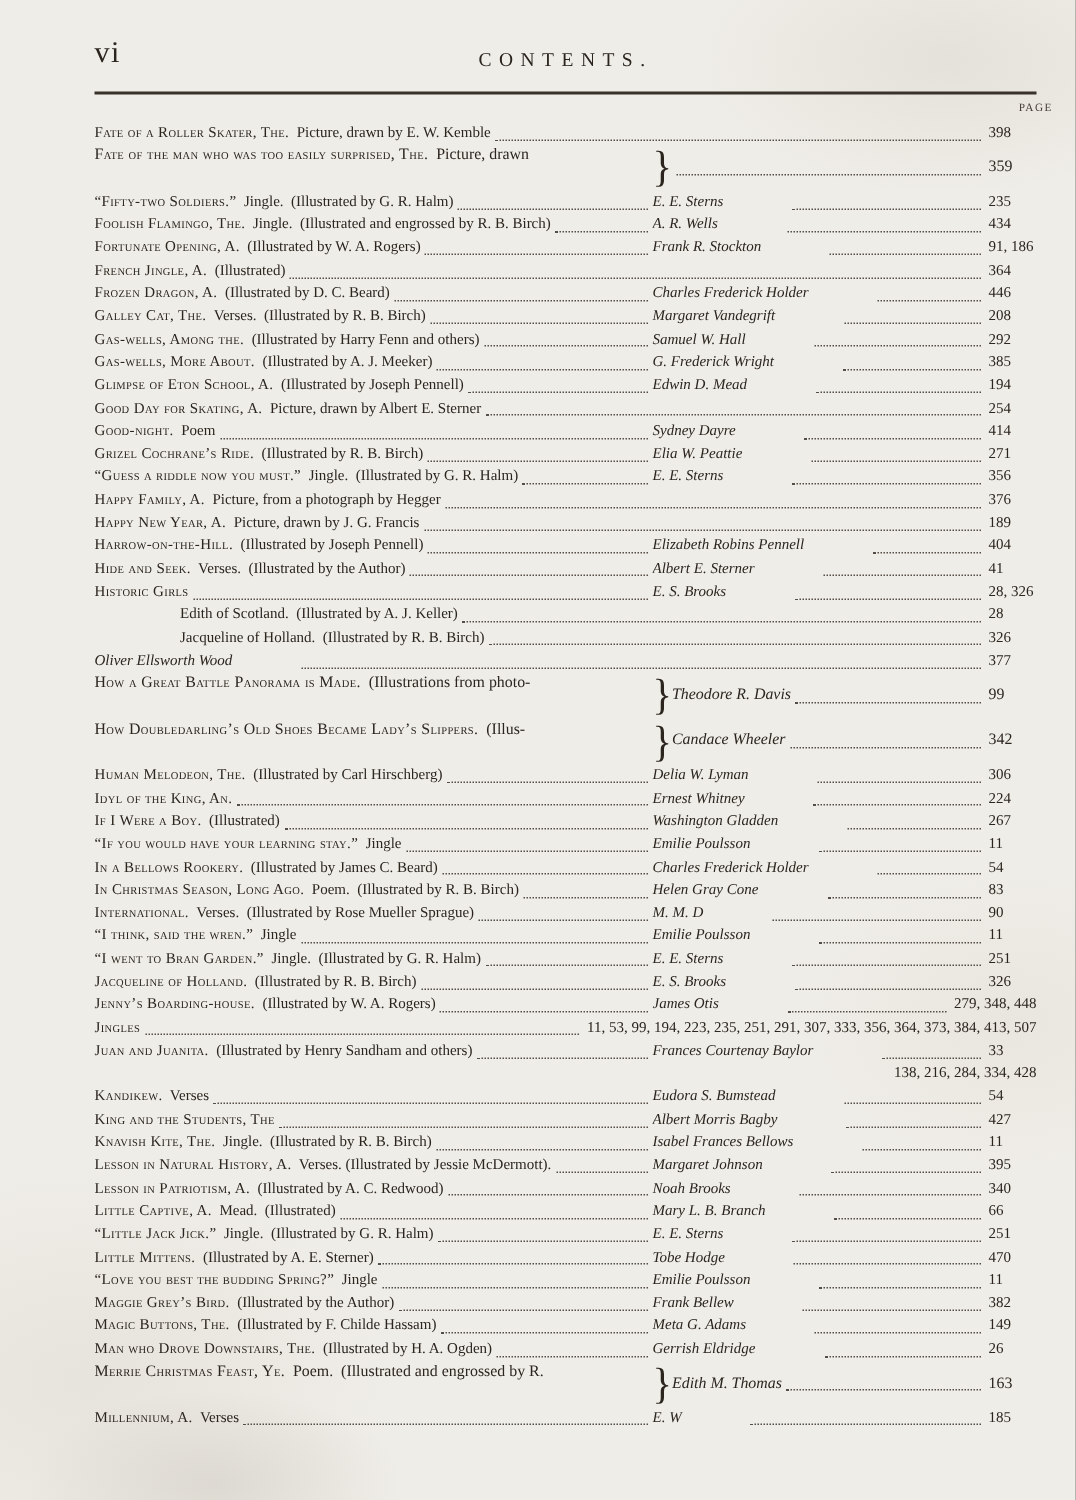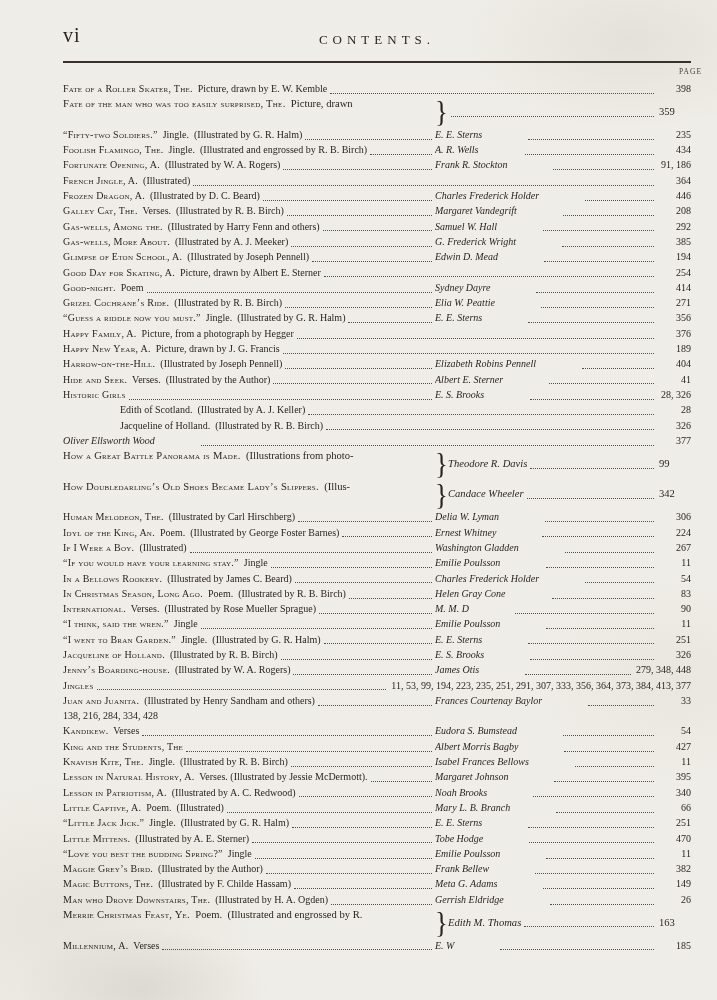--- a/index.html
+++ b/index.html
@@ -22,27 +22,27 @@
   .rule{position:absolute;left:63px;top:61px;width:628px;height:2px;background:#39322a;}
   .pagelab{position:absolute;left:74px;top:67px;width:628px;text-align:right;
            font-size:7.5px;letter-spacing:1px;color:#453f37;}
   .toc{position:absolute;left:63px;top:81px;width:628px;}
 
   .row{display:flex;height:15.3px;line-height:15.3px;font-size:10px;white-space:nowrap;font-family:Liberation Serif, serif;}
   .left{display:flex;flex:1 1 auto;min-width:0;overflow:hidden;}
   .row.hasauth .left{flex:0 0 372px;}
   .left.sub{padding-left:57px;}
   .mid{display:flex;flex:1 1 auto;min-width:0;overflow:hidden;gap:43px;}
-  .pg{flex:0 0 auto;min-width:32px;text-align:right;padding-left:2px;}
+  .pg{flex:0 0 auto;min-width:32px;padding-left:2px;}
   .t{font-variant:small-caps;letter-spacing:.25px;flex:0 0 auto;white-space:pre;}
   .r{flex:0 0 auto;white-space:pre;}
   .a{font-style:italic;flex:0 0 auto;white-space:pre;}
   .ldr{flex:1 1 10px;min-width:0;height:11.8px;margin:0 3px;
        border-bottom:1.7px dotted #544e46;}
-  .cont{}
+  .cont{justify-content:flex-end;}
   .pgcont{flex:0 0 auto;text-align:right;}
 
   .rowb{display:flex;height:30.6px;font-size:10.6px;line-height:15.3px;white-space:nowrap;}
   .leftb{flex:0 0 372px;min-width:0;overflow:hidden;}
   .leftb .l1,.leftb .l2{height:15.3px;display:flex;overflow:hidden;align-items:flex-end;}
   .leftb .l2{padding-left:29px;margin-top:22px;}
   .brace{flex:0 0 13px;align-self:center;font-size:27px;line-height:27px;
          transform:scaleY(1.08);color:#2b251e;}
   .midb{display:flex;flex:1 1 auto;min-width:0;overflow:hidden;align-self:center;height:15.3px;}
   .pgb{flex:0 0 auto;min-width:32px;text-align:left;align-self:center;
@@ -346,21 +346,20 @@
         </div>
         <div class="mid">
           <span class="a">Delia W. Lyman</span>
           <span class="ldr"></span>
         </div>
         <span class="pg">306</span>
       </div>
       <div class="row hasauth">
         <div class="left">
           <span class="t">Idyl of the King, An.</span>
-          <span class="r">  Poem.  (Illustrated by George Foster Barnes)</span>
           <span class="ldr"></span>
         </div>
         <div class="mid">
           <span class="a">Ernest Whitney</span>
           <span class="ldr"></span>
         </div>
         <span class="pg">224</span>
       </div>
       <div class="row hasauth">
         <div class="left">
@@ -468,21 +467,21 @@
           <span class="a">James Otis</span>
           <span class="ldr"></span>
         </div>
         <span class="pg">279, 348, 448</span>
       </div>
       <div class="row">
         <div class="left">
           <span class="t">Jingles</span>
           <span class="ldr"></span>
         </div>
-        <span class="pg">11, 53, 99, 194, 223, 235, 251, 291, 307, 333, 356, 364, 373, 384, 413, 377</span>
+        <span class="pg">11, 53, 99, 194, 223, 235, 251, 291, 307, 333, 356, 364, 373, 384, 413, 507</span>
       </div>
       <div class="row hasauth">
         <div class="left">
           <span class="t">Juan and Juanita.</span>
           <span class="r">  (Illustrated by Henry Sandham and others)</span>
           <span class="ldr"></span>
         </div>
         <div class="mid">
           <span class="a">Frances Courtenay Baylor</span>
           <span class="ldr"></span>
@@ -547,21 +546,21 @@
         </div>
         <div class="mid">
           <span class="a">Noah Brooks</span>
           <span class="ldr"></span>
         </div>
         <span class="pg">340</span>
       </div>
       <div class="row hasauth">
         <div class="left">
           <span class="t">Little Captive, A.</span>
-          <span class="r">  Poem.  (Illustrated)</span>
+          <span class="r">  Mead.  (Illustrated)</span>
           <span class="ldr"></span>
         </div>
         <div class="mid">
           <span class="a">Mary L. B. Branch</span>
           <span class="ldr"></span>
         </div>
         <span class="pg">66</span>
       </div>
       <div class="row hasauth">
         <div class="left">

